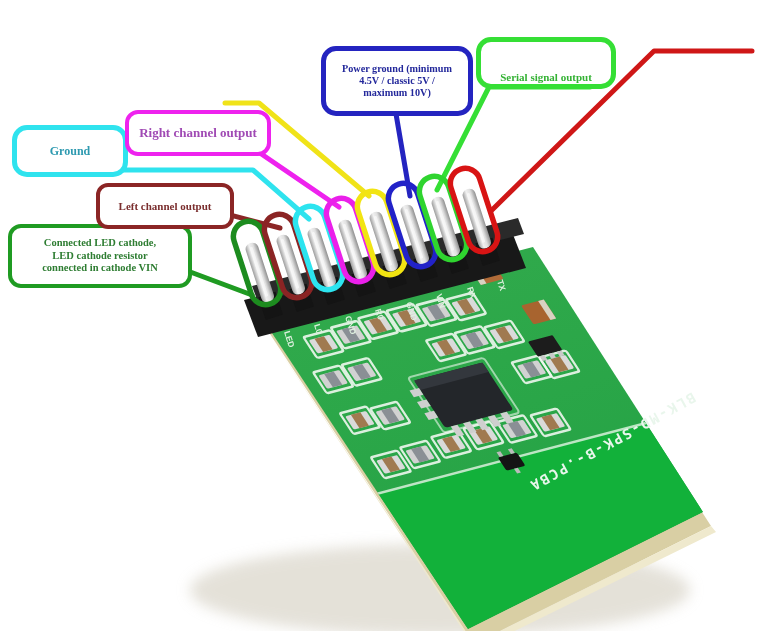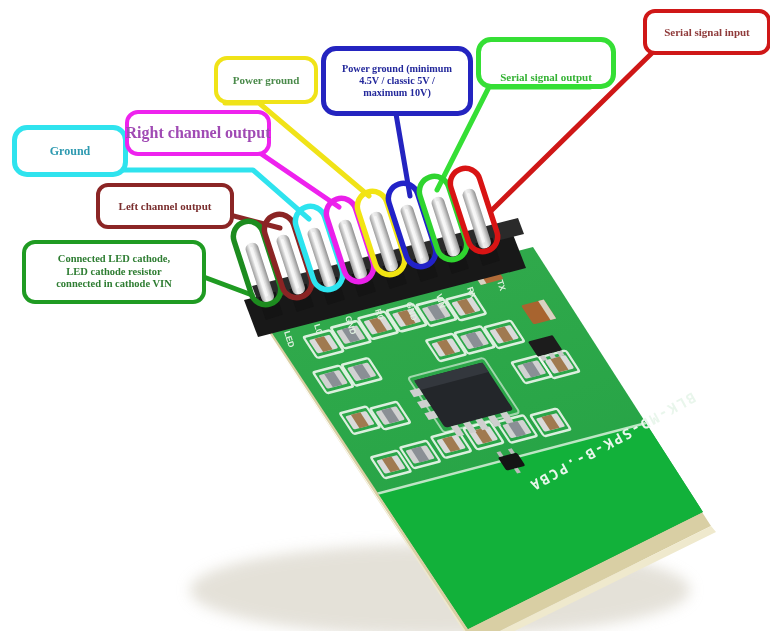--- a/index.html
+++ b/index.html
@@ -4,24 +4,24 @@
 <style>
   html,body{margin:0;padding:0;background:#fff;}
   .stage{position:relative;width:770px;height:631px;background:#ffffff;overflow:hidden;
          font-family:"Liberation Serif",serif;}
   .stage svg{position:absolute;left:0;top:0;}
   .callout{position:absolute;background:#fff;display:flex;flex-direction:column;
            justify-content:center;align-items:center;text-align:center;
            font-weight:bold;line-height:1.18;z-index:5;}
   .callout div{white-space:nowrap;}
   
-  .c-led   {left:8px;  top:240px; width:176px;height:56px; border:4px solid #1f9b22;border-radius:13px;color:#2e7d32;font-size:10.5px;margin-left:14px;}
+  .c-led   {left:8px;  top:224px; width:176px;height:56px; border:4px solid #1f9b22;border-radius:13px;color:#2e7d32;font-size:10.5px;}
   .c-left  {left:52px; top:183px; width:130px;height:38px; border:4px solid #8b2525;border-radius:12px;color:#7a2e2e;font-size:11px;margin-left:44px;}
   .c-gnd   {left:12px; top:125px; width:106px;height:42px; border:5px solid #2fe3ee;border-radius:15px;color:#2e9ab0;font-size:12px;}
-  .c-right {left:125px;top:110px; width:138px;height:38px; border:4px solid #ee22ee;border-radius:13px;color:#a04ab4;font-size:16px;}
+  .c-right {left:125px;top:110px; width:138px;height:38px; border:4px solid #ee22ee;border-radius:13px;color:#a04ab4;font-size:13px;}
   .c-pgnd  {left:214px;top:56px;  width:96px; height:40px; border:4px solid #f0e318;border-radius:13px;color:#4a8a4a;font-size:11px;}
   .c-pin   {left:321px;top:46px;  width:142px;height:60px; border:5px solid #2424c0;border-radius:15px;color:#23289b;font-size:10.2px;}
   .c-sout  {left:476px;top:37px;  width:130px;height:42px; border:5px solid #35df35;border-radius:15px;color:#34b234;font-size:11px;justify-content:flex-end;}
   .c-sin   {left:643px;top:9px;   width:120px;height:38px; border:4px solid #cf1717;border-radius:12px;color:#8f3a3a;font-size:11px;}
 </style>
 </head>
 <body>
 
 <div class="stage">
 
@@ -192,28 +192,22 @@
 </div>
 <div class="callout c-left">
   <div>Left channel output</div>
 </div>
 <div class="callout c-gnd">
   <div>Ground</div>
 </div>
 <div class="callout c-right">
   <div>Right channel output</div>
 </div>
-<div class="callout c-pgnd">
-  <div>Power ground</div>
-</div>
 <div class="callout c-pin">
   <div>Power ground (minimum</div>
   <div>4.5V / classic 5V /</div>
   <div>maximum 10V)</div>
 </div>
 <div class="callout c-sout">
   <div>Serial signal output</div>
 </div>
-<div class="callout c-sin">
-  <div>Serial signal input</div>
-</div>
 
 </div>
 
 </body></html>

